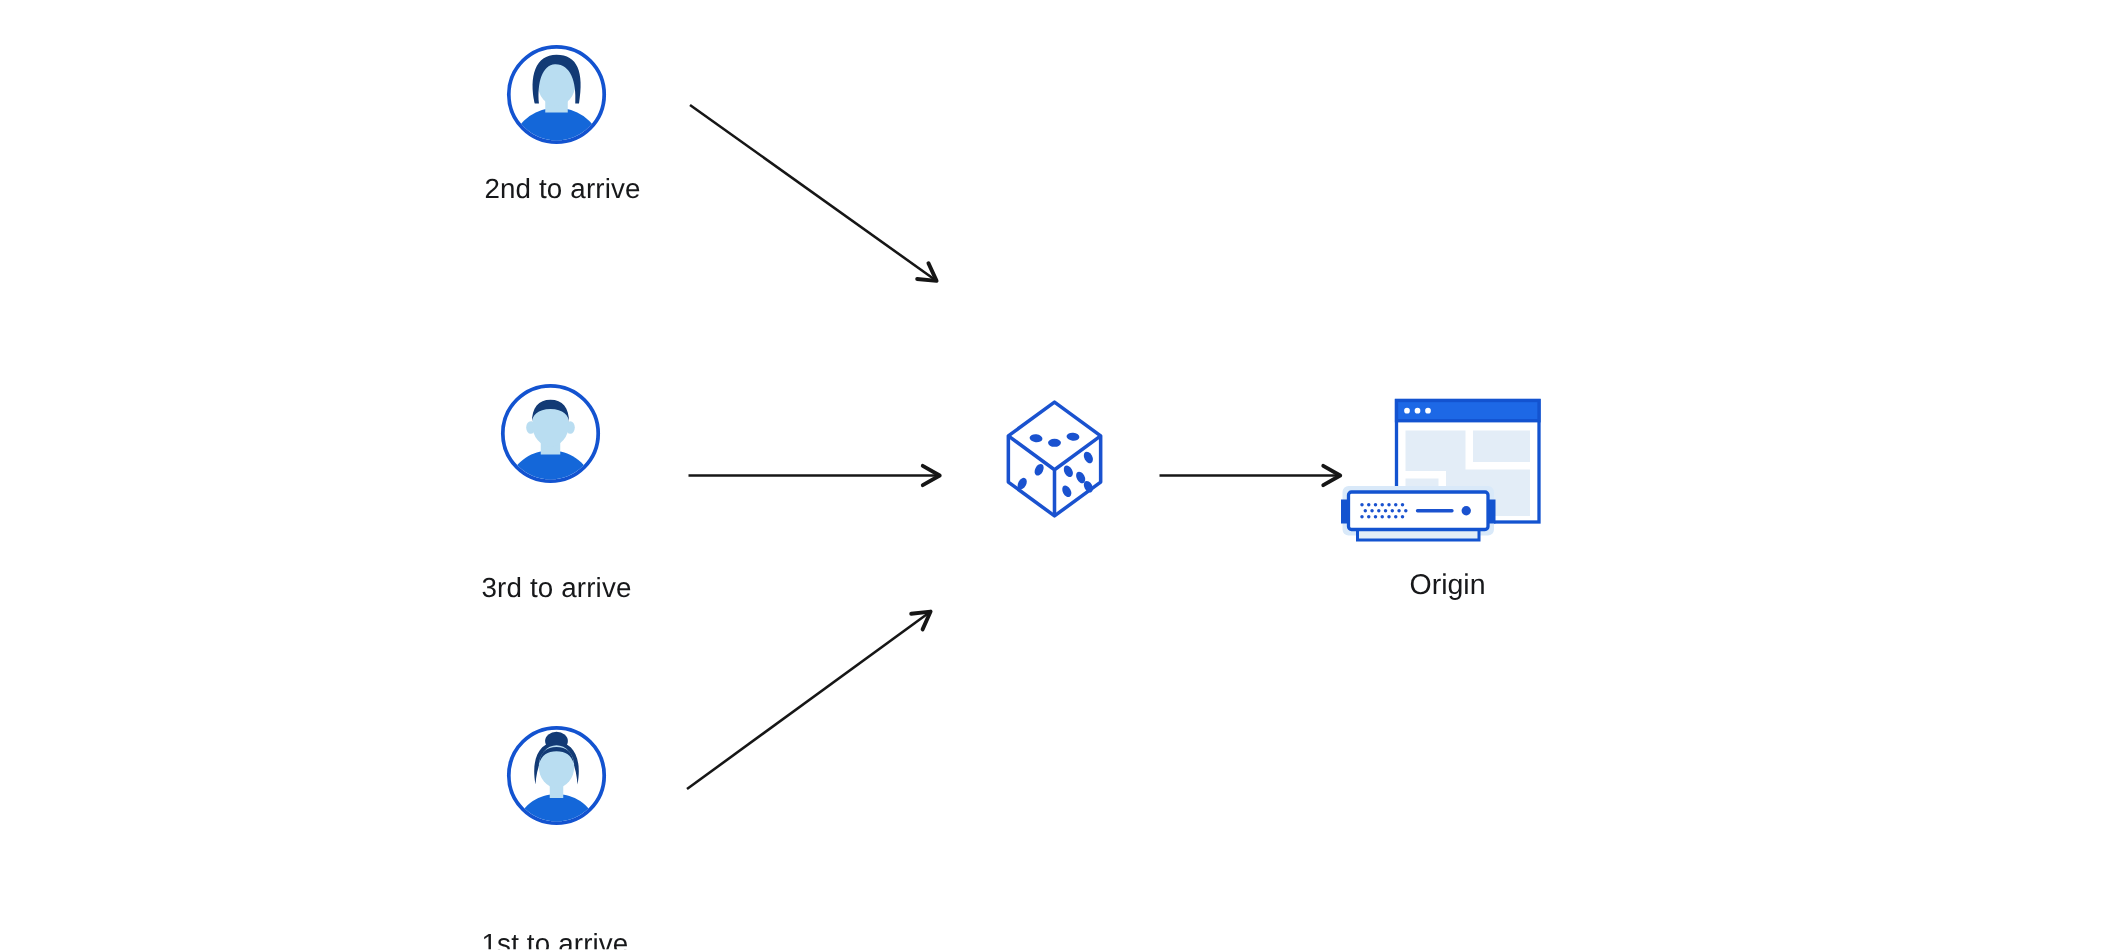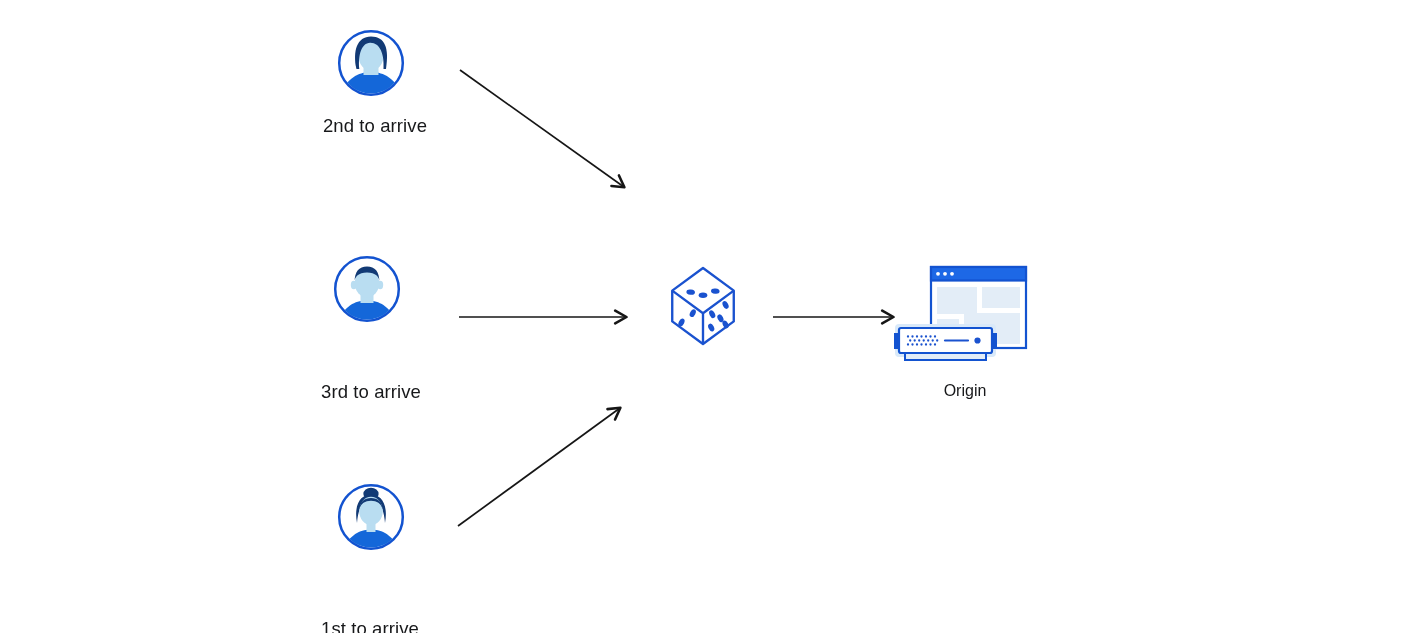--- a/index.html
+++ b/index.html
@@ -17,21 +17,21 @@
     transform: translateX(-50%);
     font-size: 18.5px;
     line-height: 22px;
     color: #17181a;
     white-space: nowrap;
     letter-spacing: 0.1px;
   }
   .origin-label {
     position: absolute;
     transform: translateX(-50%);
-    font-size: 16px;
+    font-size: 19px;
     line-height: 23px;
     color: #17181a;
     white-space: nowrap;
   }
   .arrow-layer {
     position: absolute;
     left: 0; top: 0;
     width: 1405px; height: 633px;
     pointer-events: none;
   }

